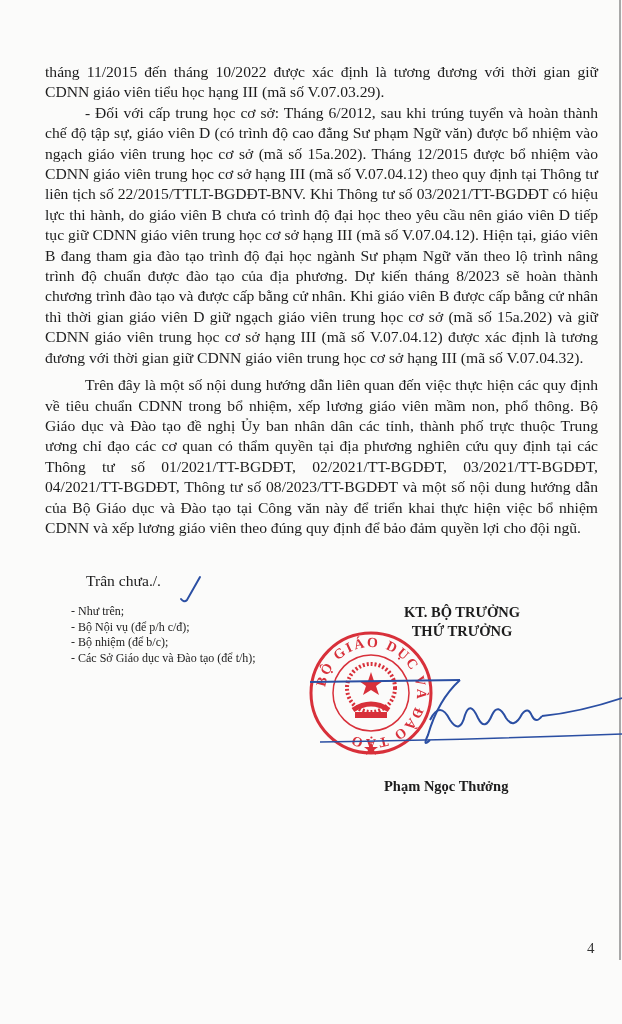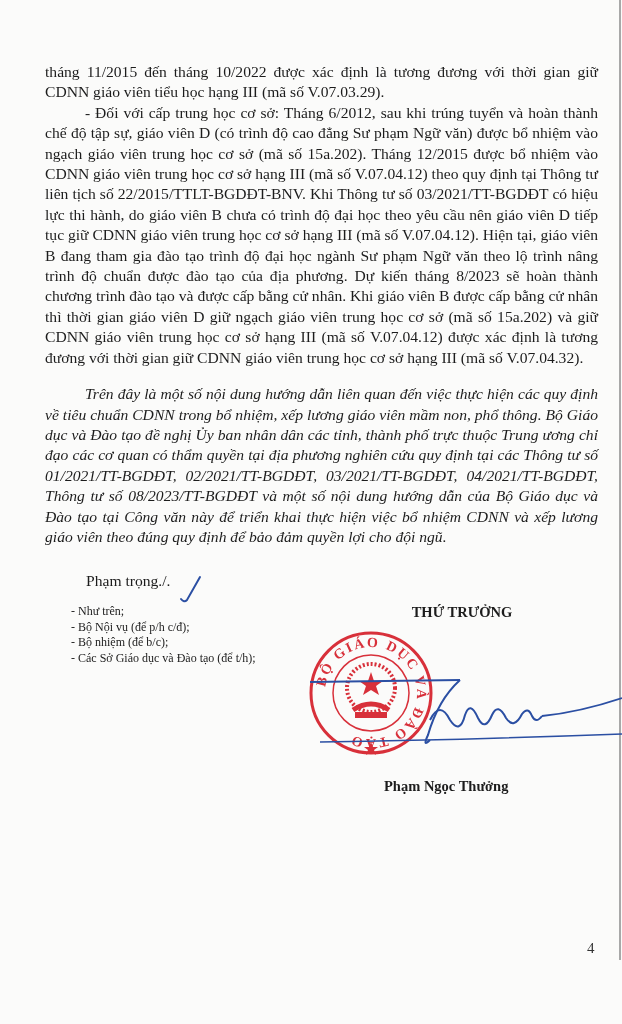--- a/index.html
+++ b/index.html
@@ -15,21 +15,21 @@
     background: #fbfbfa;
     border-right: 2px solid #a8a8a8;
   }
   .body-text {
     position: absolute; left: 45px; top: 62px; width: 553px;
     font-size: 15.6px; line-height: 20.4px;
     text-align: justify;
   }
   .body-text p { margin: 0; }
   .body-text p.indent { text-indent: 40px; }
-  .body-text p.gap { margin-top: 16px; font-style: italic; }
+  .body-text p.gap { margin-top: 7px; }
   .closing {
     position: absolute; left: 86px; top: 572px;
     font-size: 15.6px;
   }
   .recipients {
     position: absolute; left: 63px; top: 596px;
     font-size: 12px; line-height: 15.5px;
   }
   .recipients .title { font-weight: bold; font-style: italic; font-size: 12.5px; }
   .recipients ul { list-style: none; margin: 8px; padding: 0; }
@@ -53,36 +53,37 @@
 <body>
 
 <div class="page">
 
   <div class="body-text">
     <p>tháng 11/2015 đến tháng 10/2022 được xác định là tương đương với thời gian giữ CDNN giáo viên tiểu học hạng III (mã số V.07.03.29).</p>
     <p class="indent">- Đối với cấp trung học cơ sở: Tháng 6/2012, sau khi trúng tuyển và hoàn thành chế độ tập sự, giáo viên D (có trình độ cao đẳng Sư phạm Ngữ văn) được bổ nhiệm vào ngạch giáo viên trung học cơ sở (mã số 15a.202). Tháng 12/2015 được bổ nhiệm vào CDNN giáo viên trung học cơ sở hạng III (mã số V.07.04.12) theo quy định tại Thông tư liên tịch số 22/2015/TTLT-BGDĐT-BNV. Khi Thông tư số 03/2021/TT-BGDĐT có hiệu lực thi hành, do giáo viên B chưa có trình độ đại học theo yêu cầu nên giáo viên D tiếp tục giữ CDNN giáo viên trung học cơ sở hạng III (mã số V.07.04.12). Hiện tại, giáo viên B đang tham gia đào tạo trình độ đại học ngành Sư phạm Ngữ văn theo lộ trình nâng trình độ chuẩn được đào tạo của địa phương. Dự kiến tháng 8/2023 sẽ hoàn thành chương trình đào tạo và được cấp bằng cử nhân. Khi giáo viên B được cấp bằng cử nhân thì thời gian giáo viên D giữ ngạch giáo viên trung học cơ sở (mã số 15a.202) và giữ CDNN giáo viên trung học cơ sở hạng III (mã số V.07.04.12) được xác định là tương đương với thời gian giữ CDNN giáo viên trung học cơ sở hạng III (mã số V.07.04.32).</p>
     <p class="indent gap">Trên đây là một số nội dung hướng dẫn liên quan đến việc thực hiện các quy định về tiêu chuẩn CDNN trong bổ nhiệm, xếp lương giáo viên mầm non, phổ thông. Bộ Giáo dục và Đào tạo đề nghị Ủy ban nhân dân các tỉnh, thành phố trực thuộc Trung ương chỉ đạo các cơ quan có thẩm quyền tại địa phương nghiên cứu quy định tại các Thông tư số 01/2021/TT-BGDĐT, 02/2021/TT-BGDĐT, 03/2021/TT-BGDĐT, 04/2021/TT-BGDĐT, Thông tư số 08/2023/TT-BGDĐT và một số nội dung hướng dẫn của Bộ Giáo dục và Đào tạo tại Công văn này để triển khai thực hiện việc bổ nhiệm CDNN và xếp lương giáo viên theo đúng quy định để bảo đảm quyền lợi cho đội ngũ.</p>
   </div>
 
-  <div class="closing">Phạm trọng./.</div>
+  <div class="closing">Trân chưa./.</div>
 
   <svg class="check" viewBox="0 0 26 30">
     <path d="M3 25 Q6 29 9 26 L22 3" stroke="#2b4fa3" stroke-width="2" fill="none" stroke-linecap="round"></path>
   </svg>
 
   <div class="recipients">
     <ul>
       <li>- Như trên;</li>
       <li>- Bộ Nội vụ (để p/h c/đ);</li>
       <li>- Bộ nhiệm (để b/c);</li>
       <li>- Các Sở Giáo dục và Đào tạo (để t/h);</li>
     </ul>
   </div>
 
   <div class="sign-block">
+    <div>KT. BỘ TRƯỞNG</div>
     <div>THỨ TRƯỞNG</div>
   </div>
 
   <svg class="stamp" viewBox="0 0 126 126">
     <defs>
       <path id="stampArc" d="M63,63 m-46,0 a46,46 0 1,1 92,0 a46,46 0 1,1 -92,0"></path>
     </defs>
     <circle cx="63" cy="63" r="60" fill="none" stroke="#d8303a" stroke-width="3"></circle>
     <circle cx="63" cy="63" r="38" fill="none" stroke="#d8303a" stroke-width="1.5"></circle>
     <text font-family="Liberation Serif, serif" font-size="14" fill="#d8303a" font-weight="bold" letter-spacing="2">

